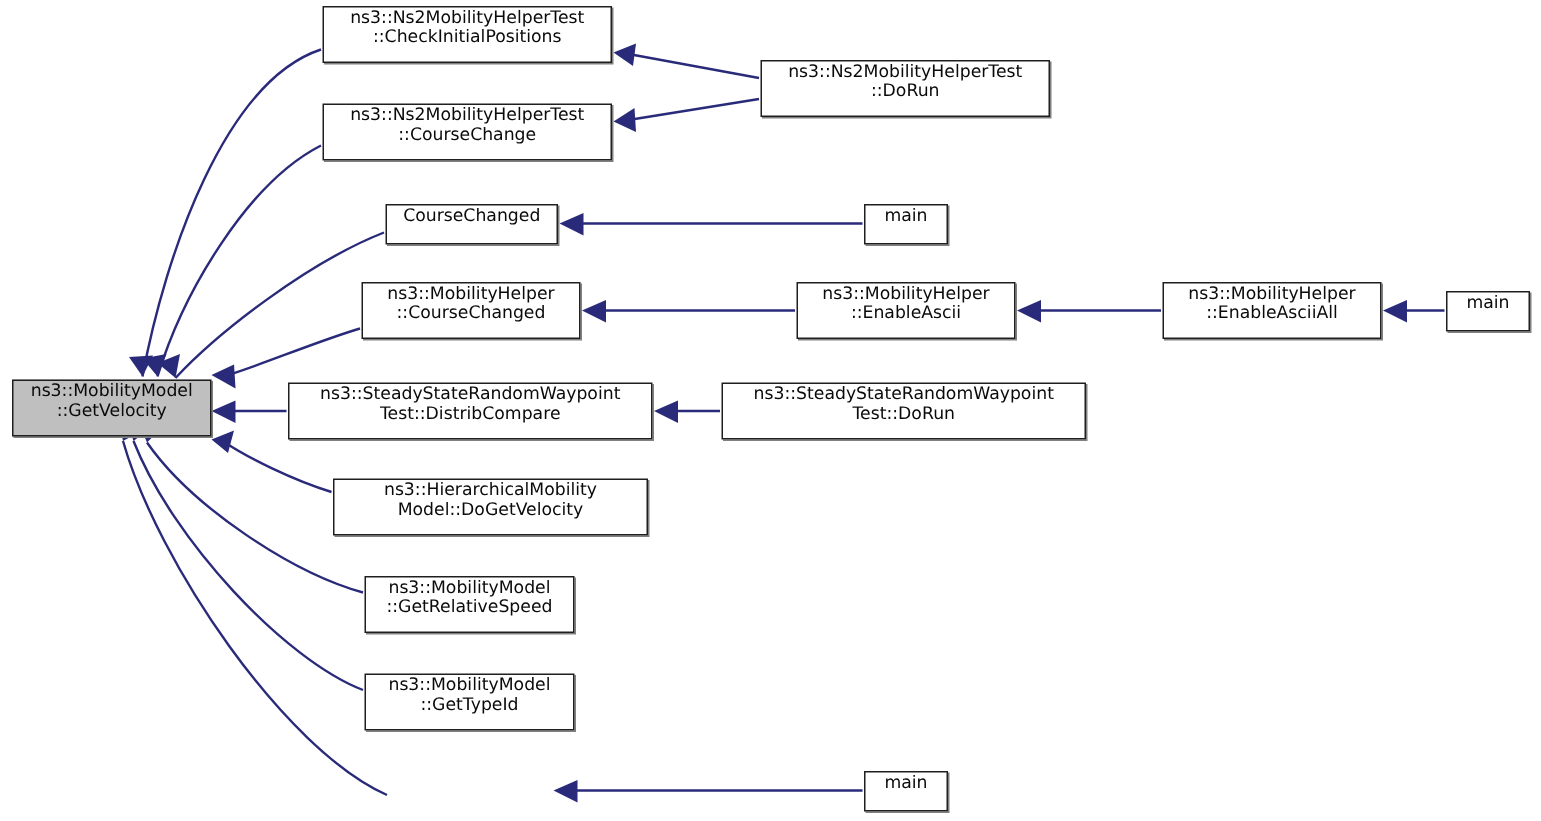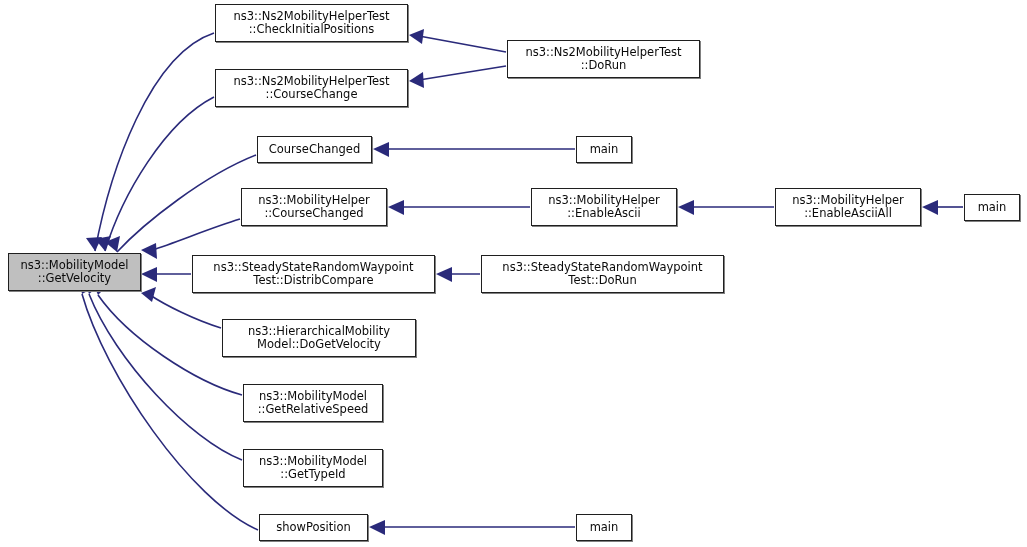--- a/index.html
+++ b/index.html
@@ -27,21 +27,20 @@
   .node {
     position: absolute;
     box-sizing: border-box;
     border: 1px solid #1f1f1f;
     background: #ffffff;
     color: #0a0a0a;
     font-size: 11.5px;
     line-height: 13.4px;
     text-align: center;
     display: flex;
-    align-items: center;
     justify-content: center;
     white-space: pre;
     box-shadow: 1px 1px 0 0 #808080;
   }
   .node.highlight {
     background: #bfbfbf;
     border-color: #1f1f1f;
   }
   .node-label {
     display: block;
@@ -150,36 +149,33 @@
   <div class="node" style="left:192px; top:255px; width:243px; height:38px;">
     <span class="node-label">ns3::SteadyStateRandomWaypoint
 Test::DistribCompare</span>
   </div>
 
   <div class="node" style="left:481px; top:255px; width:243px; height:38px;">
     <span class="node-label">ns3::SteadyStateRandomWaypoint
 Test::DoRun</span>
   </div>
 
-  <div class="node" style="left:222px; top:319px; width:194px; height:38px;">
+  <div class="node" style="left:222px; top:319px; width:210px; height:38px;">
     <span class="node-label">ns3::HierarchicalMobility
 Model::DoGetVelocity</span>
   </div>
 
   <div class="node" style="left:243px; top:384px; width:140px; height:38px;">
     <span class="node-label">ns3::MobilityModel
 ::GetRelativeSpeed</span>
   </div>
 
   <div class="node" style="left:243px; top:449px; width:140px; height:38px;">
     <span class="node-label">ns3::MobilityModel
 ::GetTypeId</span>
   </div>
 
-  <div class="node" style="left:259px; top:514px; width:109px; height:27px;">
-    <span class="node-label">showPosition</span>
-  </div>
 
   <div class="node" style="left:576px; top:514px; width:56px; height:27px;">
     <span class="node-label">main</span>
   </div>
 
 </div>
 
 </body></html>

